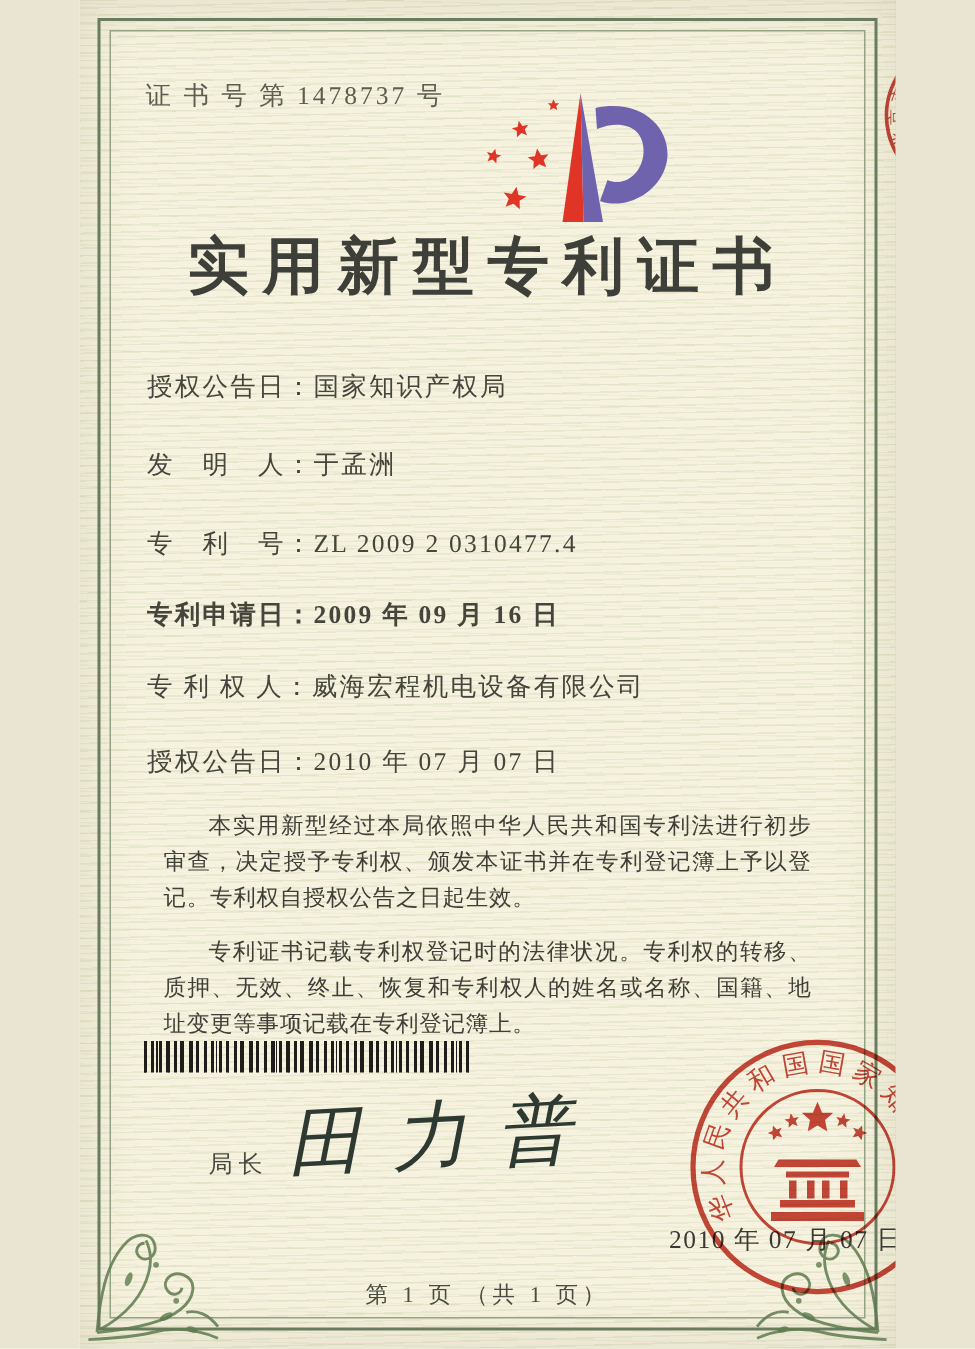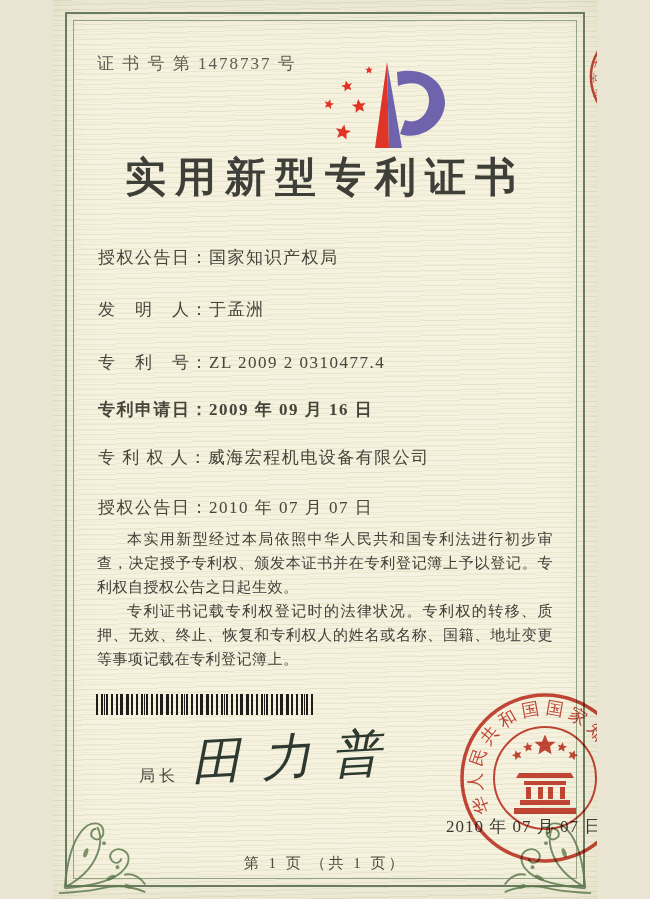--- a/index.html
+++ b/index.html
@@ -38,21 +38,21 @@
   .field-row{position:absolute;left:0;white-space:nowrap;font-size:17px;color:#45453c;letter-spacing:1.5px;}
   .field-row .lbl{color:#45453c;}
   .field-row .val{color:#45453c;}
   .fr0{top:246px;} .fr1{top:298px;} .fr2{top:351px;font-family:Liberation Serif, serif;} .fr3{top:398px;font-weight:bold;} .fr4{top:446px;} .fr5{top:496px;}
 
   .body-text{
     position:absolute;left:44px;right:44px;top:527px;
     font-size:15px;line-height:24px;color:#3f3e37;
     text-align:justify;
   }
-  .body-text p{margin:0;text-indent:2em;letter-spacing:.5px;}
+  .body-text p{margin:12px;text-indent:2em;letter-spacing:.5px;}
 
   .barcode{
     position:absolute;left:43px;top:694px;width:218px;height:21px;
     background-image:
       repeating-linear-gradient(90deg,#1f1d1a 0 2px,rgba(0,0,0,0) 2px 5px),
       repeating-linear-gradient(90deg,#1f1d1a 0 1px,rgba(0,0,0,0) 1px 8px),
       repeating-linear-gradient(90deg,rgba(0,0,0,0) 0 11px,#f6f2df 11px 13px);
   }
 
   .sig-title{position:absolute;left:86px;top:766px;font-size:16px;color:#4a4a40;letter-spacing:4px;}

